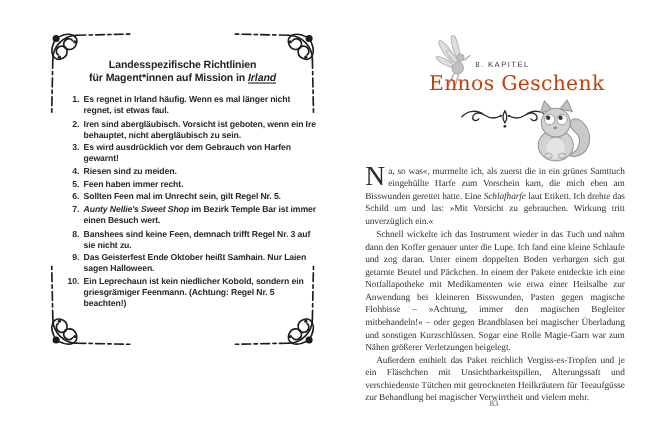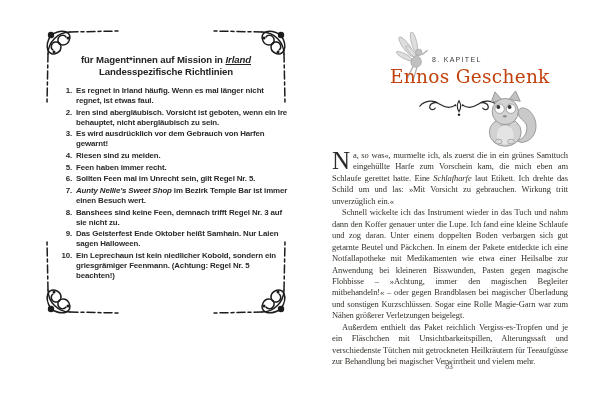--- a/index.html
+++ b/index.html
@@ -120,22 +120,22 @@
       </g>
       <g fill="#1c1c1c" stroke="none">
         <circle cx="11" cy="11" r="3.2"></circle>
         <circle cx="28" cy="14" r="1.5"></circle>
         <circle cx="14" cy="28" r="1.5"></circle>
       </g>
     </svg>
   </div>
 
   <div class="guidelines-title">
+    <div>Landesspezifische Richtlinien</div>
     <div id="title-line2"><span>für Magent*innen auf Mission in </span><em class="u">Irland</em></div>
-    <div>Landesspezifische Richtlinien</div>
   </div>
 
   <div class="rules" id="rules-list">
       <div class="rule">
         <span class="num">1.</span>
         <span class="txt"><span>Es regnet in Irland häufig. Wenn es mal länger nicht regnet, ist etwas faul.</span></span>
       </div>
       <div class="rule">
         <span class="num">2.</span>
         <span class="txt"><span>Iren sind abergläubisch. Vorsicht ist geboten, wenn ein Ire behauptet, nicht abergläubisch zu sein.</span></span>
@@ -227,19 +227,19 @@
         <circle cx="35.6" cy="18.2" r="2.1" fill="#3a3a3a"></circle>
         <ellipse cx="30.5" cy="28" rx="2" ry="1.3" fill="#8f8f8f"></ellipse>
         <ellipse cx="24" cy="55" rx="3.6" ry="2.5" fill="#dcdcdc" stroke="#9a9a9a" stroke-width="0.8"></ellipse>
         <ellipse cx="37" cy="55" rx="3.6" ry="2.5" fill="#dcdcdc" stroke="#9a9a9a" stroke-width="0.8"></ellipse>
         <path d="M26,38 C29,36 33,36 36,38" fill="none" stroke="#9a9a9a" stroke-width="0.8"></path>
       </svg>
     </div>
   </div>
 
   <div class="chapter-body" id="chapter-body">
-      <p><span class="dropcap">N</span><span>a, so was«, murmelte ich, als zuerst die in ein grünes Samttuch eingehüllte Harfe zum Vorschein kam, die mich eben am Schlaufe gerettet hatte. Eine </span><em>Schlafharfe</em><span> laut Etikett. Ich drehte das Schild um und las: »Mit Vorsicht zu gebrauchen. Wirkung tritt unverzüglich ein.«</span></p>
+      <p><span class="dropcap">N</span><span>a, so was«, murmelte ich, als zuerst die in ein grünes Samttuch eingehüllte Harfe zum Vorschein kam, die mich eben am Bisswunden gerettet hatte. Eine </span><em>Schlafharfe</em><span> laut Etikett. Ich drehte das Schild um und las: »Mit Vorsicht zu gebrauchen. Wirkung tritt unverzüglich ein.«</span></p>
       <p class="indent"><span>Schnell wickelte ich das Instrument wieder in das Tuch und nahm dann den Koffer genauer unter die Lupe. Ich fand eine kleine Schlaufe und zog daran. Unter einem doppelten Boden verbargen sich gut getarnte Beutel und Päckchen. In einem der Pakete entdeckte ich eine Notfallapotheke mit Medikamenten wie etwa einer Heilsalbe zur Anwendung bei kleineren Bisswunden, Pasten gegen magische Flohbisse – »Achtung, immer den magischen Begleiter mitbehandeln!« – oder gegen Brandblasen bei magischer Überladung und sonstigen Kurzschlüssen. Sogar eine Rolle Magie-Garn war zum Nähen größerer Verletzungen beigelegt.</span></p>
       <p class="indent"><span>Außerdem enthielt das Paket reichlich Vergiss-es-Tropfen und je ein Fläschchen mit Unsichtbarkeitspillen, Alterungssaft und verschiedenste Tütchen mit getrockneten Heilkräutern für Teeaufgüsse zur Behandlung bei magischer Verwirrtheit und vielem mehr.</span></p>
     </div>
 
   <div class="page-number">83</div>
 </div>
 
 </body></html>

